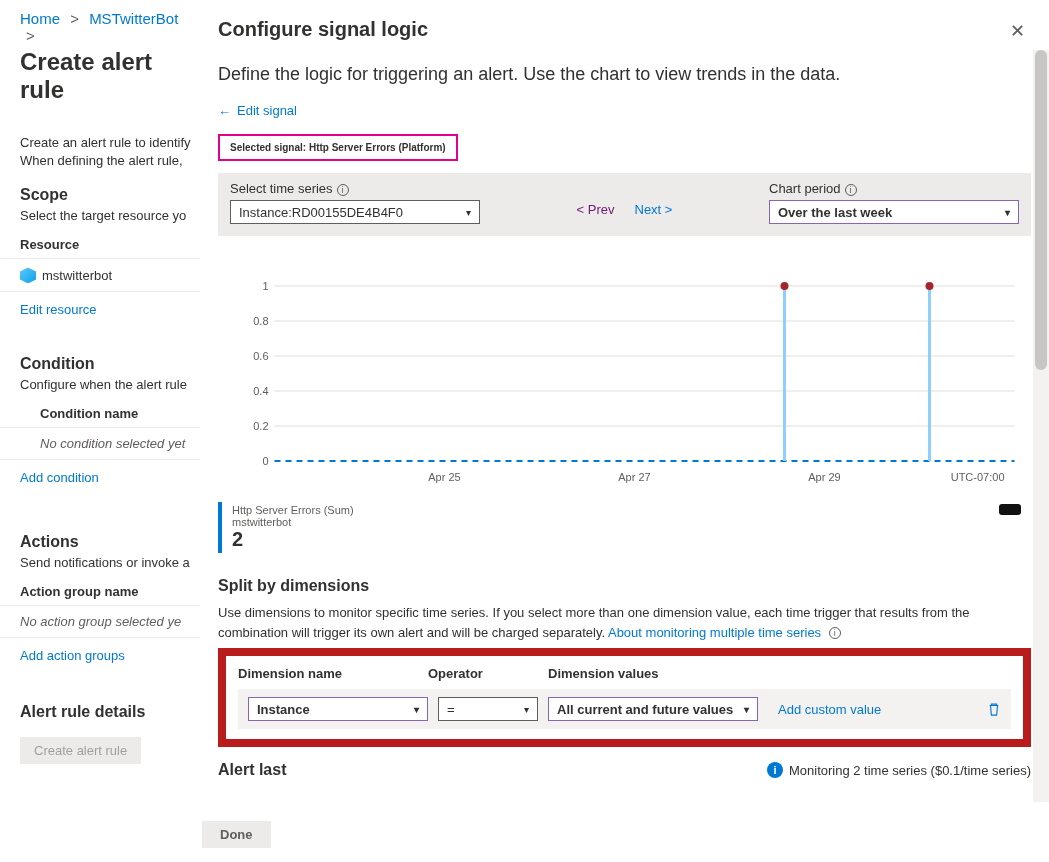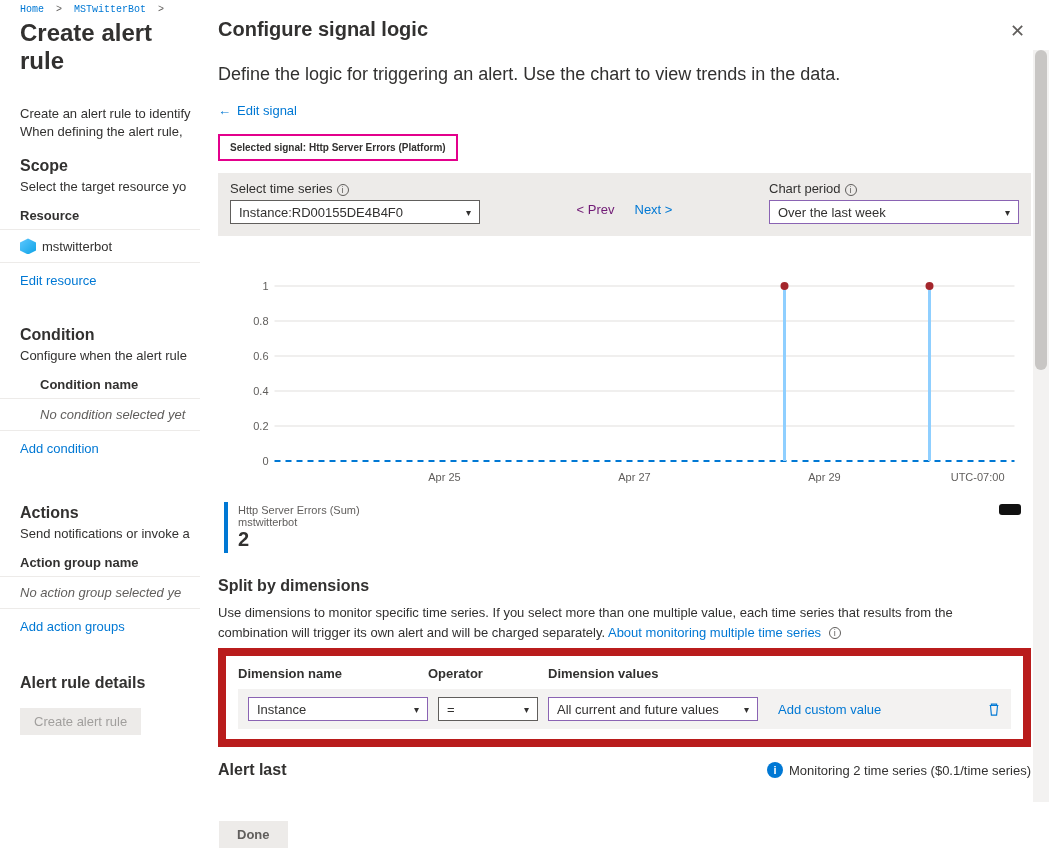--- a/index.html
+++ b/index.html
@@ -7,21 +7,21 @@
     font-family: "Segoe UI", Arial, sans-serif;
     font-size: 13px;
     color: #323130;
     background: #fff;
     width: 1049px;
     height: 862px;
     position: relative;
     overflow: hidden;
   }
   a, .link { color: #0078d4; text-decoration: none; cursor: pointer; }
-  .breadcrumb { padding: 4px 20px 4px; font-size: 10px; font-family: Liberation Mono, monospace; }
+  .breadcrumb { padding: 10px 20px 4px; font-size: 15px; }
   .breadcrumb .sep { color: #605e5c; margin: 0 6px; }
   h1 { font-size: 24px; font-weight: 600; padding: 0 20px 10px; }
   .left-col {
     position: absolute;
     left: 0; top: 0;
     width: 220px;
     padding: 0;
   }
   .left-col .desc { padding: 0 0 0 20px; font-size: 13px; line-height: 1.4; margin-top: 20px; }
   .section-h { font-size: 16px; font-weight: 600; padding: 16px 0 4px 20px; }
@@ -89,34 +89,33 @@
     display: inline-block; width: 12px; height: 12px; border-radius: 50%;
     border: 1px solid #605e5c; font-size: 9px; line-height: 10px; text-align: center;
     margin-left: 4px; color: #605e5c;
   }
   .select-box {
     display: flex; align-items: center; justify-content: space-between;
     background: #fff; border: 1px solid #605e5c;
     height: 24px; padding: 0 8px; font-size: 13px;
     min-width: 180px; cursor: pointer;
   }
-  .select-box.purple { border-color: #8a63b3; }
+  .select-box.purple { border-color: #8a63b3; font-weight: bold; }
   .chev { font-size: 10px; color: #323130; }
   .pager { font-size: 13px; display: flex; gap: 20px; }
   .pager .dis { color: #701a75; }
 
   .chart-area { position: relative; height: 250px; margin-top: 10px; }
   .chart-area svg { width: 100%; height: 100%; }
 
   .legend-card {
     display: inline-block;
     border-left: 4px solid #0078d4;
     padding: 2px 10px;
     margin-top: 6px;
-    margin-left: 6px;
   }
   .legend-card .lgt { font-size: 11px; color: #605e5c; }
   .legend-card .lgv { font-size: 20px; font-weight: 600; }
 
   .dim-h { font-size: 16px; font-weight: 600; margin-top: 24px; }
   .dim-desc { font-size: 13px; margin-top: 8px; line-height: 1.5; max-width: 770px; }
   .dim-box {
     border: 8px solid #b91c1c;
     margin-top: 6px;
     padding: 10px 12px;
@@ -141,21 +140,21 @@
   .alert-logic-title { font-size: 16px; font-weight: 600; }
   .monitoring-note { font-size: 13px; display: inline-flex; align-items: center; gap: 6px; }
   .info-blue {
     display:inline-flex; width:16px; height:16px; border-radius:50%;
     background:#0078d4; color:#fff; font-size:11px; font-weight:bold;
     align-items:center; justify-content:center;
   }
 
   .panel-footer {
     position: absolute;
-    left: 19px; bottom: 14px;
+    left: 2px; bottom: 14px;
   }
   .done-btn {
     background: #edebe9; color: #605e5c;
     border: none; padding: 6px 18px; font-size: 13px; font-weight:600;
     cursor: pointer;
   }
   .redacted {
     position:absolute; right: 28px; bottom: 347px;
     width: 22px; height: 11px; background:#111; border-radius:3px;
   }
@@ -274,21 +273,21 @@
   </div>
 
   <div class="legend-card">
     <div class="lgt">Http Server Errors (Sum)</div>
     <div class="lgt">mstwitterbot</div>
     <div class="lgv">2</div>
   </div>
 
   <div class="dim-h">Split by dimensions</div>
   <div class="dim-desc">
-    <span>Use dimensions to monitor specific time series. If you select more than one multiple value, each time series that results from the combination will trigger its own alert and will be charged separately. </span>
+    <span>Use dimensions to monitor specific time series. If you select more than one dimension value, each time trigger that results from the combination will trigger its own alert and will be charged separately. </span>
     <a class="link">About monitoring multiple time series</a>
     <span class="info-i" style="vertical-align:middle">i</span>
   </div>
 
   <div class="dim-box">
     <div class="dim-headers">
       <div class="dim-col-1">Dimension name</div>
       <div class="dim-col-2">Operator</div>
       <div class="dim-col-3">Dimension values</div>
     </div>

